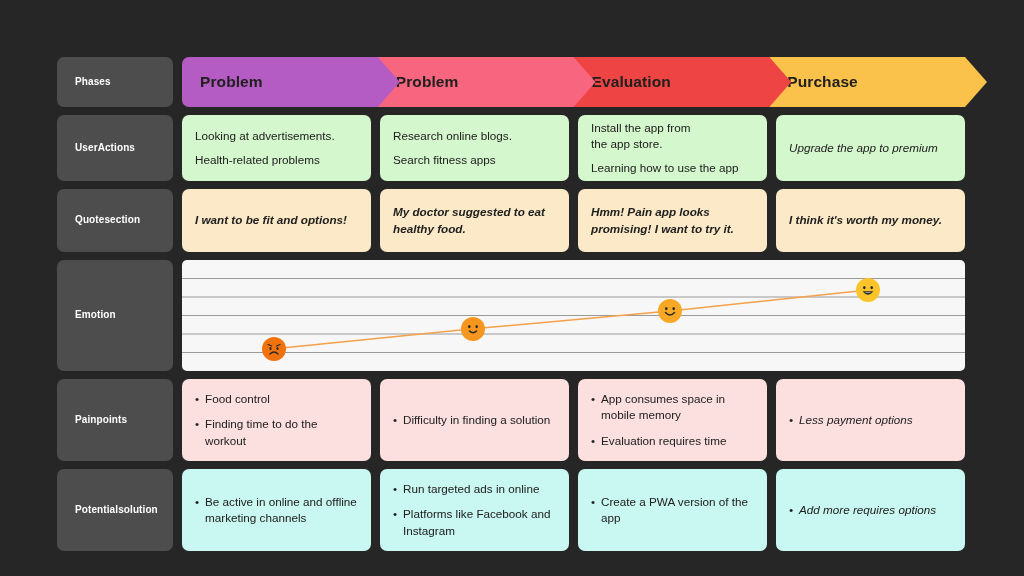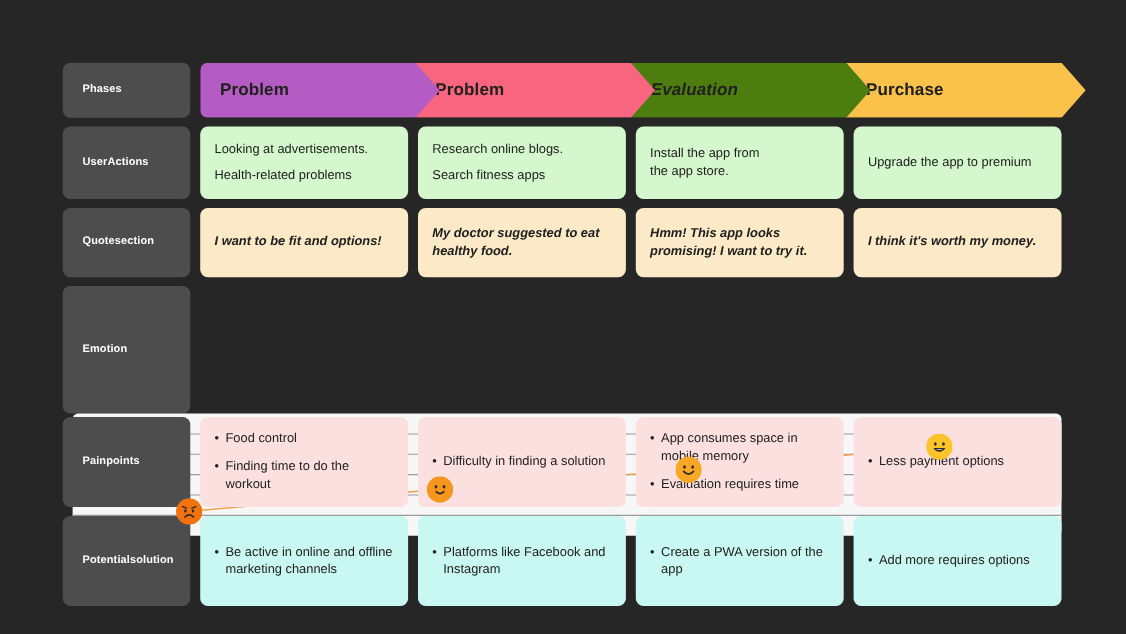--- a/index.html
+++ b/index.html
@@ -36,21 +36,21 @@
   .cell {
     flex: 1 1 0;
     border-radius: 7px;
     margin-right: 9px;
     padding: 13px 13px 13px 13px;
     font-size: 11.7px;
     line-height: 1.38;
     color: #20201f;
     display: flex; flex-direction: column; justify-content: center;
   }
-  .cell:last-child { margin-right: 0; }
+  .cell:last-child { margin-right: 0; font-style: italic; }
 
   
   #phases-row { top: 0; height: 50px; }
   .phases-track {
     flex: 1 1 auto; margin-left: 9px;
     position: relative; height: 66px;
   }
   .chev {
     position: absolute; top: 0; height: 50px;
     display: flex; align-items: center;
@@ -65,21 +65,21 @@
   #actions-row { top: 58px; height: 66px; }
   .c-green { background: #d5f7cd; }
   .c-green .line { white-space: pre-line; }
   .c-green .line + .line { margin-top: 7px; }
 
   
   #quote-row { top: 132px; height: 63px; }
   .c-cream { background: #fbe9c8; font-style: italic; font-weight: bold; }
 
   
-  #emotion-row { top: 203px; height: 111px; flex-direction: column; }
+  #emotion-row { top: 203px; height: 111px; }
   .emotion-panel {
     flex: 1 1 auto; margin-left: 9px;
     background: #f7f7f7;
     border-radius: 5px;
     position: relative;
     overflow: visible;
   }
   .emotion-panel svg { display: block; width: 100%; height: 111px; }
 
   .emoji {
@@ -117,21 +117,21 @@
 
   <div class="row" id="phases-row">
     <div class="rowlabel">Phases</div>
     <div class="phases-track" id="phases-track">
         <div class="chev" style="left: 0%; width: 27.8133%; z-index: 4; background: rgb(180, 92, 196); clip-path: polygon(0px 0px, calc(100% - 22px) 0px, 100% 50%, calc(100% - 22px) 100%, 0px 100%); border-radius: 7px;">
           <span>Problem</span>
         </div>
         <div class="chev" style="left: 25%; width: 27.8133%; z-index: 3; background: rgb(248, 101, 126); clip-path: polygon(0px 0px, calc(100% - 22px) 0px, 100% 50%, calc(100% - 22px) 100%, 0px 100%);">
           <span>Problem</span>
         </div>
-        <div class="chev" style="left: 50%; width: 27.8133%; z-index: 2; background: #4d7c0f; clip-path: polygon(0px 0px, calc(100% - 22px) 0px, 100% 50%, calc(100% - 22px) 100%, 0px 100%); font-style: italic;">
+        <div class="chev" style="left: 50%; width: 27.8133%; z-index: 2; background: #ef4444; clip-path: polygon(0px 0px, calc(100% - 22px) 0px, 100% 50%, calc(100% - 22px) 100%, 0px 100%);">
           <span>Evaluation</span>
         </div>
         <div class="chev" style="left: 75%; width: 27.8133%; z-index: 1; background: rgb(251, 194, 75); clip-path: polygon(0px 0px, calc(100% - 22px) 0px, 100% 50%, calc(100% - 22px) 100%, 0px 100%); border-radius: 0px 7px 7px 0px; text-align: right;">
           <span>Purchase</span>
         </div>
       </div>
   </div>
 
   <div class="row" id="actions-row">
     <div class="rowlabel" id="lbl-actions">
@@ -143,41 +143,42 @@
           <div class="line">Looking at advertisements.</div>
           <div class="line">Health-related problems</div>
         </div>
         <div class="cell c-green">
           <div class="line">Research online blogs.</div>
           <div class="line">Search fitness apps</div>
         </div>
         <div class="cell c-green">
           <div class="line">Install the app from
 the app store.</div>
+          <div class="line">Learning how to use the app</div>
         </div>
         <div class="cell c-green">
           <div class="line">Upgrade the app to premium</div>
         </div>
       </div>
   </div>
 
   <div class="row" id="quote-row">
     <div class="rowlabel" id="lbl-quote">
         <div>Quote</div>
         <div>section</div>
       </div>
     <div class="cells" id="quote-cells">
         <div class="cell c-cream">
           <div>I want to be fit and options!</div>
         </div>
         <div class="cell c-cream">
           <div>My doctor suggested to eat healthy food.</div>
         </div>
         <div class="cell c-cream">
-          <div>Hmm! This app looks promising! I want to try it.</div>
+          <div>Hmm! Pain app looks promising! I want to try it.</div>
         </div>
         <div class="cell c-cream">
           <div>I think it's worth my money.</div>
         </div>
       </div>
   </div>
 
   <div class="row" id="emotion-row">
     <div class="rowlabel">Emotion</div>
     <div class="emotion-panel" id="emotion-panel">
@@ -266,20 +267,21 @@
         <div>solution</div>
       </div>
     <div class="cells" id="sol-cells">
         <div class="cell c-cyan">
           <ul class="bullets">
             <li>Be active in online and offline marketing channels</li>
           </ul>
         </div>
         <div class="cell c-cyan">
           <ul class="bullets">
+            <li>Run targeted ads in online</li>
             <li>Platforms like Facebook and Instagram</li>
           </ul>
         </div>
         <div class="cell c-cyan">
           <ul class="bullets">
             <li>Create a PWA version of the app</li>
           </ul>
         </div>
         <div class="cell c-cyan">
           <ul class="bullets">

